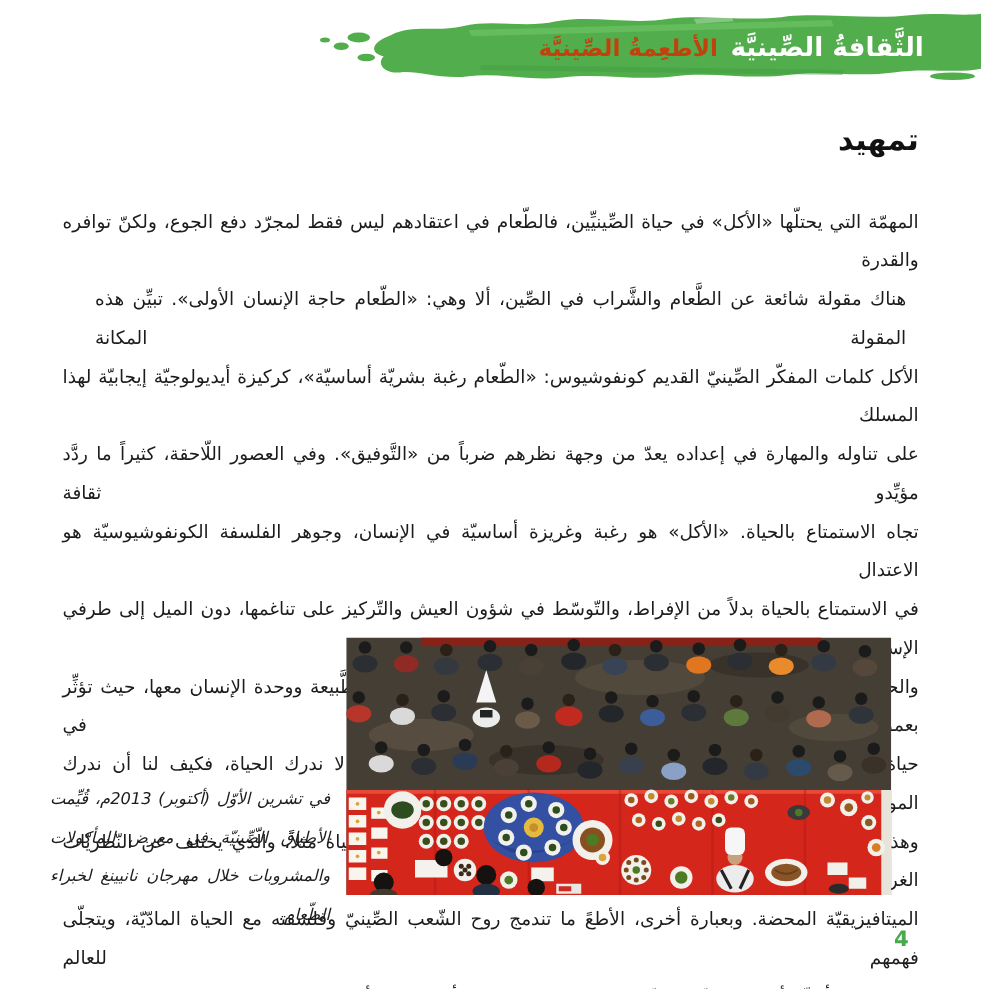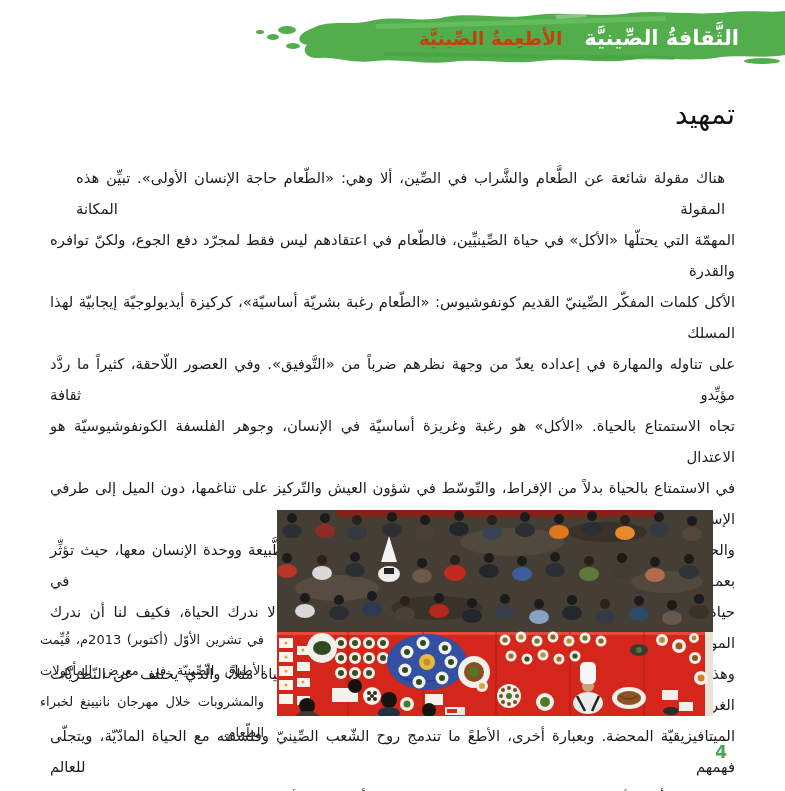--- a/index.html
+++ b/index.html
@@ -5,41 +5,41 @@
   html,body{margin:0;padding:0;background:#ffffff;}
   body{width:785px;height:791px;position:relative;overflow:hidden;
        font-family:"DejaVu Sans",sans-serif;}
   .page{position:absolute;inset:0;background:#fff;}
 
   
   .banner{position:absolute;top:4px;right:0;width:550px;height:62px;}
   .banner svg{position:absolute;inset:0;width:100%;height:100%;}
   .banner-text{position:absolute;top:22px;right:46px;direction:rtl;
                display:flex;align-items:baseline;gap:10px;white-space:nowrap;}
-  .series-title{color:#ffffff;font-weight:bold;font-size:21px;letter-spacing:0;margin-left:12px;}
+  .series-title{color:#ffffff;font-weight:bold;font-size:21px;letter-spacing:0;}
   .book-title{color:#c2410c;font-weight:bold;font-size:18.5px;}
 
   
   .section-title{position:absolute;top:98px;right:50px;margin:0;
-                 font-size:28px;font-weight:normal;color:#111;direction:rtl;}
+                 font-size:24px;font-weight:bold;color:#111;direction:rtl;}
 
   
   .body-text{position:absolute;top:162px;right:50px;width:685px;direction:rtl;
              color:#1c1c1c;font-size:14.8px;line-height:31px;}
   .bline{text-align:justify;text-align-last:justify;}
   .bline.first{padding-right:10px;padding-left:26px;}
   .bline.last{text-align:right;text-align-last:right;}
 
   
   .photo{position:absolute;left:277px;top:510px;width:436px;height:206px;}
   .photo svg{display:block;width:100%;height:100%;}
 
   
   .caption{position:absolute;left:40px;top:624px;width:224px;direction:rtl;
-           color:#1c1c1c;font-size:13px;line-height:31px;}
+           color:#1c1c1c;font-size:13px;line-height:31px;font-style:italic;}
   .cline{text-align:justify;text-align-last:justify;}
   .cline.last{text-align-last:right;}
 
   
   .page-number{position:absolute;top:742px;right:58px;color:#4aa94d;
                font-weight:bold;font-size:17px;}
 </style>
 </head>
 <body>
 
@@ -65,22 +65,22 @@
     </svg>
     <div class="banner-text">
       <span class="series-title">الثَّقافةُ الصِّينيَّة</span>
       <span class="book-title">الأطعِمةُ الصِّينيَّة</span>
     </div>
   </div>
 
   <h1 class="section-title">تمهيد</h1>
 
   <div class="body-text">
+    <div class="bline">المهمّة التي يحتلّها «الأكل» في حياة الصِّينيِّين، فالطّعام في اعتقادهم ليس فقط لمجرّد دفع الجوع، ولكنّ توافره والقدرة</div>
     <div class="bline first">هناك مقولة شائعة عن الطَّعام والشَّراب في الصِّين، ألا وهي: «الطّعام حاجة الإنسان الأولى». تبيِّن هذه المقولة المكانة</div>
-    <div class="bline">المهمّة التي يحتلّها «الأكل» في حياة الصِّينيِّين، فالطّعام في اعتقادهم ليس فقط لمجرّد دفع الجوع، ولكنّ توافره والقدرة</div>
     <div class="bline">الأكل كلمات المفكّر الصِّينيّ القديم كونفوشيوس: «الطّعام رغبة بشريّة أساسيّة»، كركيزة أيديولوجيّة إيجابيّة لهذا المسلك</div>
     <div class="bline">على تناوله والمهارة في إعداده يعدّ من وجهة نظرهم ضرباً من «التَّوفيق». وفي العصور اللّاحقة، كثيراً ما ردَّد مؤيِّدو ثقافة</div>
     <div class="bline">تجاه الاستمتاع بالحياة. «الأكل» هو رغبة وغريزة أساسيّة في الإنسان، وجوهر الفلسفة الكونفوشيوسيّة هو الاعتدال</div>
     <div class="bline">في الاستمتاع بالحياة بدلاً من الإفراط، والتّوسّط في شؤون العيش والتّركيز على تناغمها، دون الميل إلى طرفي الإسراف</div>
     <div class="bline">والحرمان، وينطبق الأمر نفسه على الفلسفة الطّاويّة القائمة على اتّباع الطَّبيعة ووحدة الإنسان معها، حيث تؤثِّر بعمق في</div>
     <div class="bline">حياة الصِّينيِّين اليوميّة وتندمج بعمق معها. يقول كونفوشيوس: «إذا كنّا لا ندرك الحياة، فكيف لنا أن ندرك الموت؟!»</div>
     <div class="bline">وهذا يوضِّح مسلك الصِّينيِّين الخاصّ والعمليّ تجاه المسائل الفلسفيّة كالحياة مثلاً، والّذي يختلف عن النّظريّات الغربيّة</div>
     <div class="bline">الميتافيزيقيّة المحضة. وبعبارة أخرى، الأطعً ما تندمج روح الشّعب الصِّينيّ وفلسفته مع الحياة المادّيّة، ويتجلّى فهمهم للعالم</div>
     <div class="bline last">والحياة في أدقّ الأمور الحياتيّة، ولربّما لا يوجد من بينها ما هو أخصّ من الأكل.</div>
   </div>

